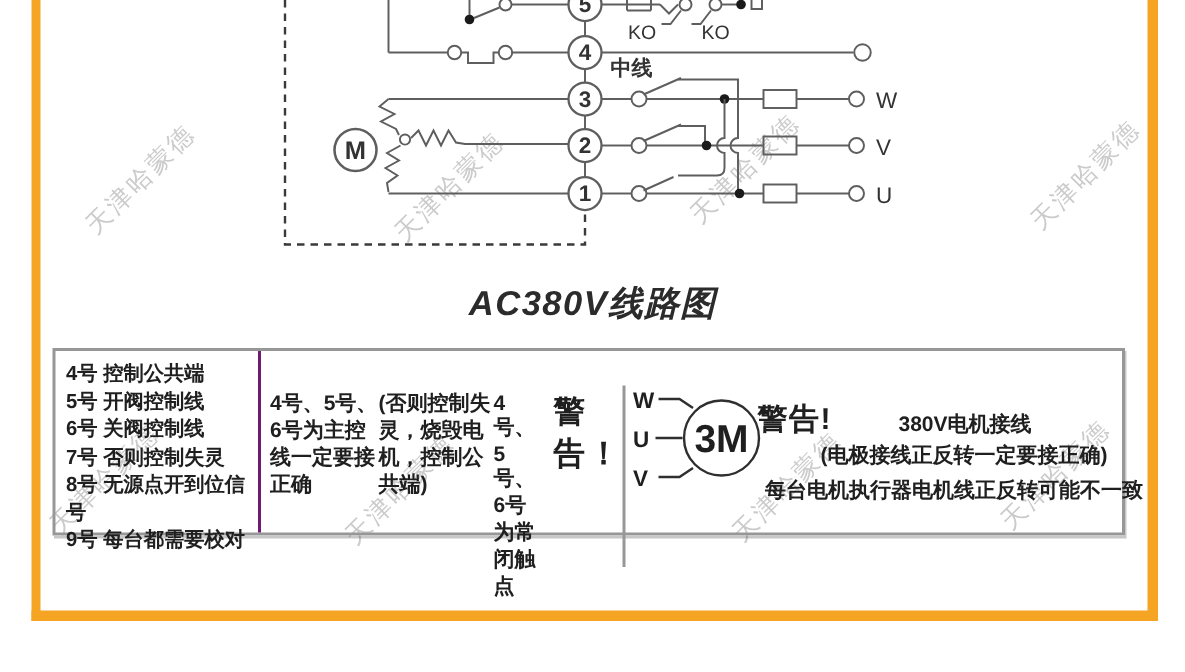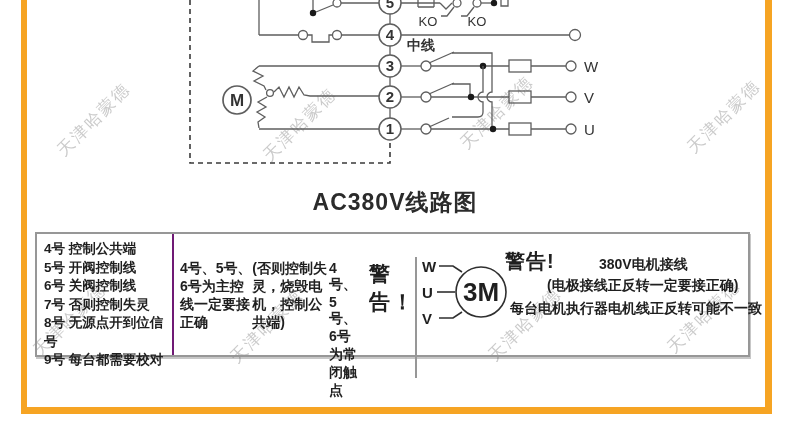--- a/index.html
+++ b/index.html
@@ -18,21 +18,21 @@
     position:absolute;z-index:1;color:#cbcbcb;font-size:17px;
     letter-spacing:2px;white-space:nowrap;
     transform:rotate(-45deg);transform-origin:left top;
     user-select:none;
   }
 
   #diagram-svg{position:absolute;left:0;top:0;z-index:2;}
 
   #diagram-title{
     position:absolute;left:0;top:187px;width:790px;text-align:center;
-    font-size:23px;font-weight:600;letter-spacing:1px;color:#2b2b2b;z-index:2;
+    font-size:23px;font-weight:600;letter-spacing:1px;color:#2b2b2b;z-index:2;font-style:italic;
   }
 
   #spec-table{
     position:absolute;left:35px;top:232px;width:715px;height:125px;
     border:2px solid #979797;box-shadow:1px 2px 0 rgba(0,0,0,0.22);
     display:flex;box-sizing:border-box;background:transparent;z-index:2;
   }
   .tcol{box-sizing:border-box;height:100%;}
   #table-col1{
     width:137px;border-right:2px solid #701a75;
@@ -41,21 +41,21 @@
   #table-col2{
     width:243px;border-right:2px solid #979797;
     display:flex;flex-direction:row;justify-content:center;
     padding-left:6px;font-size:14px;font-weight:600;margin-top:23px;
   }
   #table-col2 .c2line{margin:3px 0;}
   #col2-row3{display:flex;align-items:flex-start;}
   #col2-warning{font-size:21px;font-weight:bold;margin-left:12px;letter-spacing:2px;}
   #table-col3{position:relative;flex:1;}
   #col3-svg{position:absolute;left:2px;top:6px;}
-  .c3text{position:absolute;font-size:14px;font-weight:600;white-space:nowrap;}
+  .c3text{position:absolute;font-size:14px;font-weight:600;white-space:nowrap;margin-top:18px;}
   #col3-warning{left:88px;top:14px;font-size:20px;font-weight:bold;letter-spacing:1px;}
   #col3-line1{left:182px;top:22px;text-align:center;}
   #col3-line2{left:130px;top:43px;}
   #col3-line3{left:93px;top:66px;}
   #col3-line4{left:13px;top:88px;}
 </style>
 </head>
 <body>
 
 <div id="frame-left" class="frame-bar" style="background: rgb(246, 164, 35);"></div>

